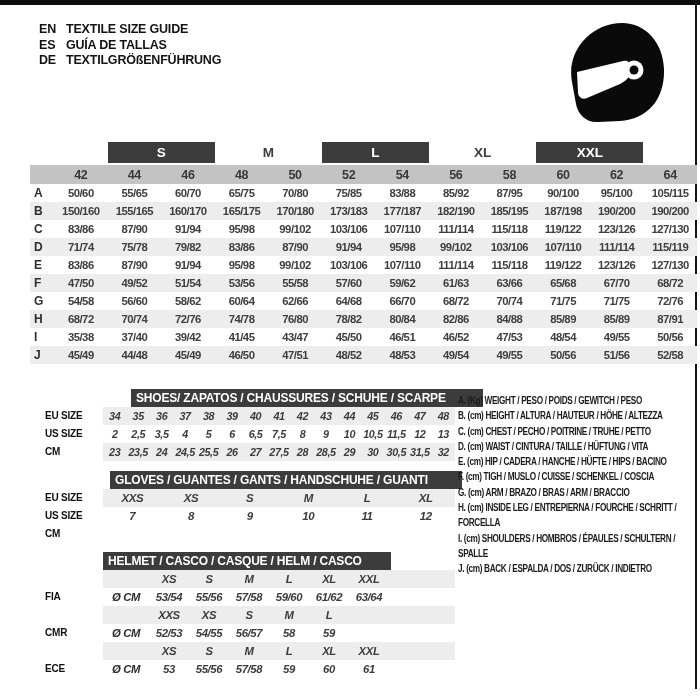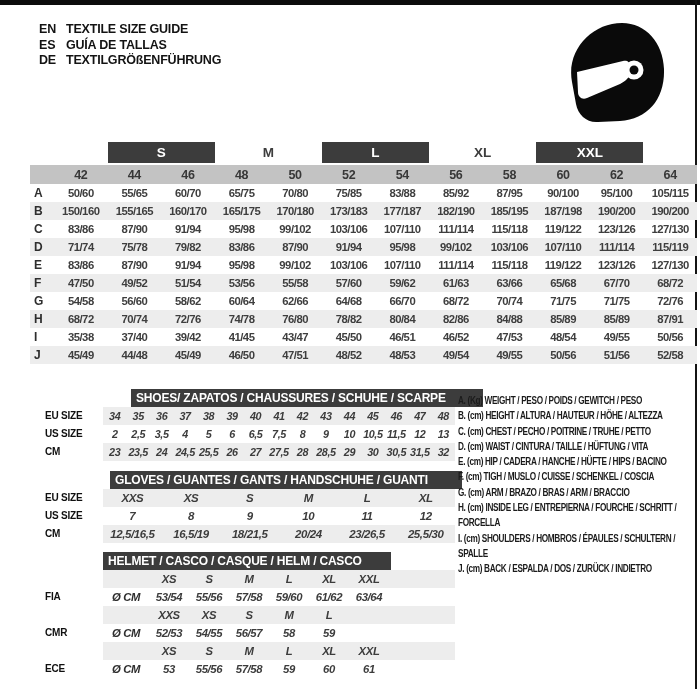--- a/index.html
+++ b/index.html
@@ -348,28 +348,20 @@
         <div class="cell">7</div>
         <div class="cell">8</div>
         <div class="cell">9</div>
         <div class="cell">10</div>
         <div class="cell">11</div>
         <div class="cell">12</div>
       </div>
     </div>
     <div class="sec-row">
       <div class="rlabel">CM</div>
-      <div class="cells c6 shaded">
-        <div class="cell">12,5/16,5</div>
-        <div class="cell">16,5/19</div>
-        <div class="cell">18/21,5</div>
-        <div class="cell">20/24</div>
-        <div class="cell">23/26,5</div>
-        <div class="cell">25,5/30</div>
-      </div>
     </div>
   </div>
 
 <div class="abs bar helmet-bar">HELMET / CASCO / CASQUE / HELM / CASCO</div>
 <div class="abs sec-rows" id="helmet-rows">
     <div class="sec-row">
       <div class="rlabel"></div>
       <div class="cells chelm shaded">
         <div class="cell unit"></div>
         <div class="cell">XS</div>

